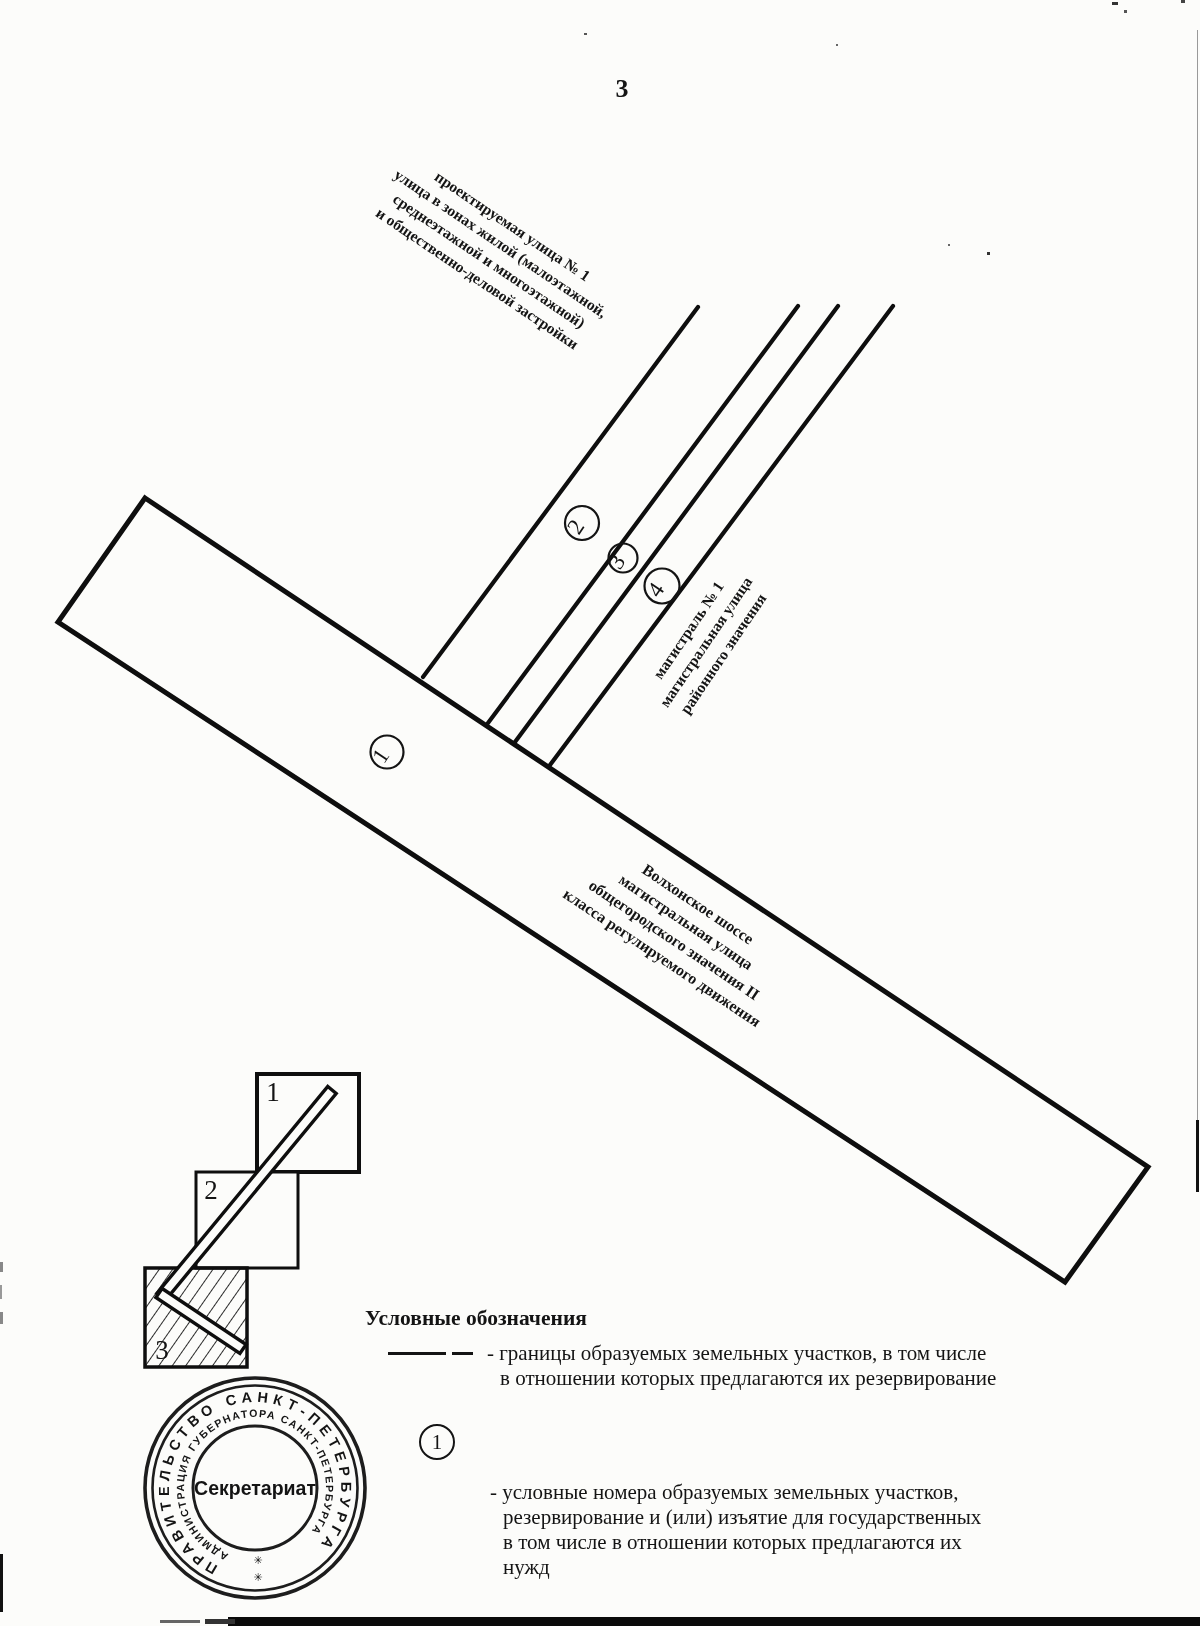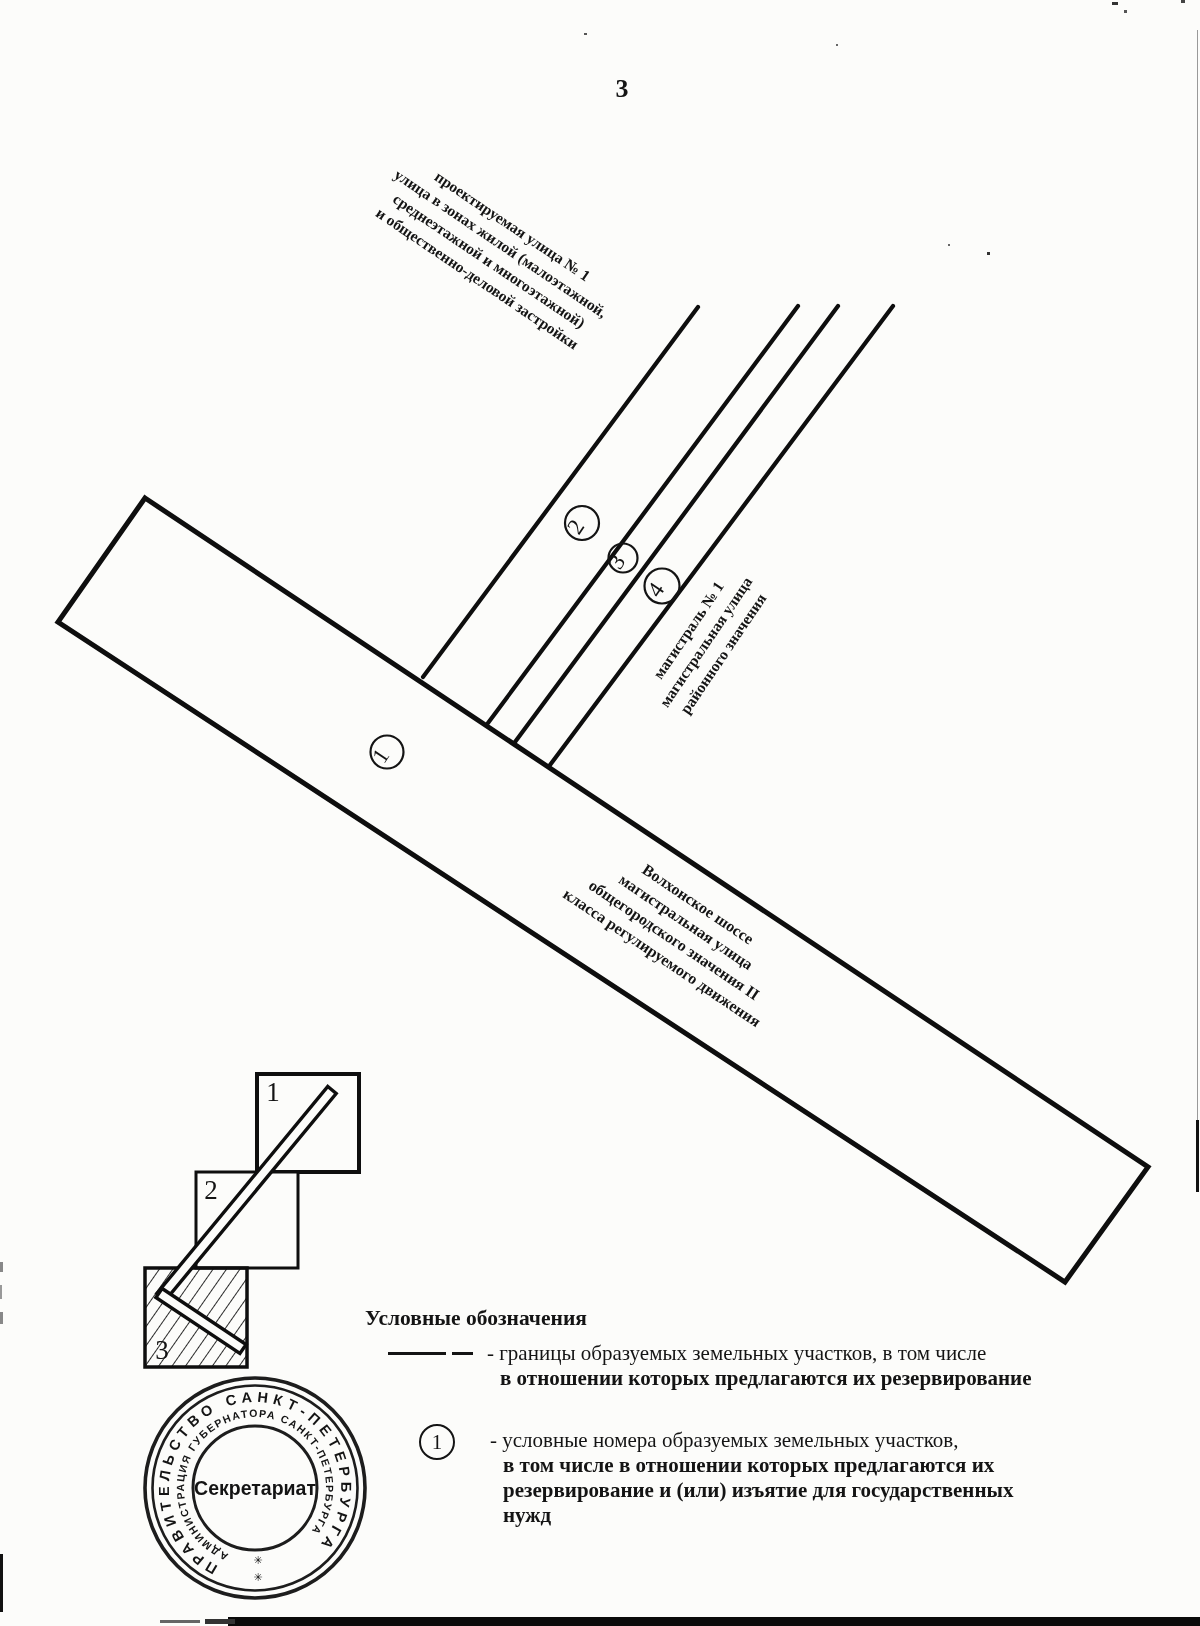--- a/index.html
+++ b/index.html
@@ -25,28 +25,28 @@
   
   .legend-title{
     position:absolute;left:365px;top:1306px;
     font-size:21.5px;font-weight:bold;
   }
   .legend-line-seg1{position:absolute;left:388px;top:1352px;width:58px;height:3px;background:#141414;}
   .legend-line-seg2{position:absolute;left:452px;top:1352px;width:21px;height:3px;background:#141414;}
   .legend-text{
     position:absolute;font-size:21px;line-height:25px;white-space:nowrap;
   }
-  .legend-text .cont{padding-left:13px;font-weight:bold;}
+  .legend-text .cont{padding-left:13px;}
   .legend-item1-text{left:487px;top:1341px;}
   .legend-item2-circle{
     position:absolute;left:419px;top:1424px;width:32px;height:32px;
     border:2.5px solid #141414;border-radius:50%;
     text-align:center;line-height:32px;font-size:21px;
   }
-  .legend-item2-text{left:490px;top:1428px;}
+  .legend-item2-text{left:490px;top:1480px;}
 
   
   .stamp-ring-outer{font-family:"Liberation Sans",sans-serif;font-size:14.5px;font-weight:bold;letter-spacing:5px;fill:#1d1d1d;}
   .stamp-ring-middle{font-family:"Liberation Sans",sans-serif;font-size:10.5px;font-weight:bold;letter-spacing:1.6px;fill:#1d1d1d;}
   .stamp-center{font-family:"Liberation Sans",sans-serif;font-size:19.5px;font-weight:bold;fill:#1d1d1d;text-anchor:middle;}
   .stamp-star{font-size:11px;text-anchor:middle;fill:#1d1d1d;}
 
   .artifact{position:absolute;}
 </style>
 </head>
@@ -140,22 +140,22 @@
   <div class="legend-text legend-item1-text">
     <div>- границы образуемых земельных участков, в том числе</div>
     <div class="cont">в отношении которых предлагаются их резервирование</div>
   </div>
 
   <div class="legend-item2-circle">
     <span>1</span>
   </div>
   <div class="legend-text legend-item2-text">
     <div>- условные номера образуемых земельных участков,</div>
+    <div class="cont">резервирование и (или) изъятие для государственных</div>
     <div class="cont">в том числе в отношении которых предлагаются их</div>
-    <div class="cont">резервирование и (или) изъятие для государственных</div>
     <div class="cont">нужд</div>
   </div>
 
   <div class="artifact" style="left:228px;top:1617px;width:972px;height:9px;background:#0a0a0a;"></div>
   <div class="artifact" style="left:205px;top:1619px;width:30px;height:5px;background:#333;"></div>
   <div class="artifact" style="left:160px;top:1620px;width:40px;height:3px;background:#666;"></div>
   <div class="artifact" style="left:1196.5px;top:30px;width:1.5px;height:1092px;background:#999;"></div>
   <div class="artifact" style="left:1196px;top:1120px;width:2.5px;height:72px;background:#111;"></div>
   <div class="artifact" style="left:0;top:1554px;width:3px;height:58px;background:#111;"></div>
   <div class="artifact" style="left:0;top:1262px;width:3px;height:10px;background:#888;"></div>

